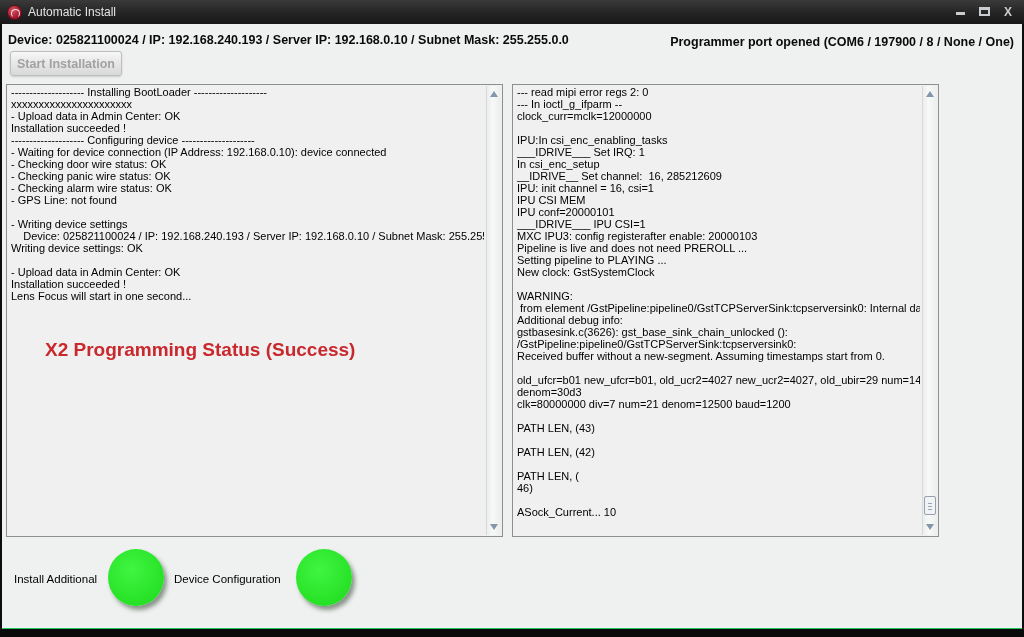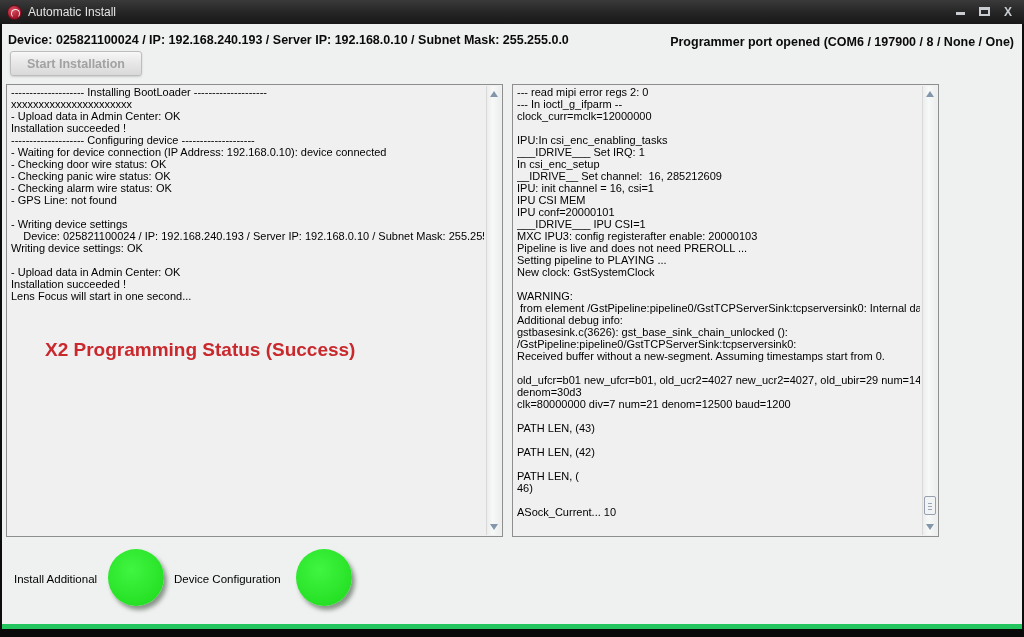--- a/index.html
+++ b/index.html
@@ -27,30 +27,30 @@
     border:1.5px solid #f4e9ea; border-radius:50%; border-bottom-color:transparent;
   }
   .win-title { color:#e4e4e4; font-size:12px; }
   .win-controls { margin-left:auto; display:flex; align-items:center; gap:14px; padding-right:12px; }
   .win-btn { color:#c9cdd2; font-size:12px; font-weight:bold; line-height:12px; cursor:default; }
   .min-glyph { display:inline-block; width:9px; height:3px; background:#c9cdd2; margin-bottom:1px; }
   .max-glyph { display:inline-block; width:11px; height:9px; border:2px solid #c9cdd2; border-top-width:3px; }
   
   .client {
     position:absolute; left:2px; right:2px; top:24px; bottom:8px;
-    background:#eff0f0; border-bottom:5px solid #22c55e;
+    background:#eff0f0; border-bottom:1px solid #22c55e;
   }
   .hdr-left {
     position:absolute; left:6px; top:9px;
     font-size:12.5px; font-weight:bold; color:#0a0a0a;
   }
   .hdr-right { position:absolute; right:8px; top:9px; text-align:right; }
   .hdr-right div { font-size:12.5px; font-weight:bold; color:#0a0a0a; line-height:18px; }
   .start-btn {
-    position:absolute; left:8px; top:27px; width:132px; height:25px;
+    position:absolute; left:8px; top:27px; width:112px; height:25px;
     background:linear-gradient(#f7f7f7,#e8e8e8 45%,#d9d9d9);
     border:1px solid #bdbdbd; border-radius:3px;
     font-family:"Liberation Sans", sans-serif;
     font-size:12.5px; font-weight:bold; color:#a2a2a2;
     box-shadow:0 1px 2px rgba(0,0,0,0.15);
   }
   
   .panel {
     position:absolute; top:60px; height:453px;
     background:#f0f0f0; border:1px solid #8e8e8e;

